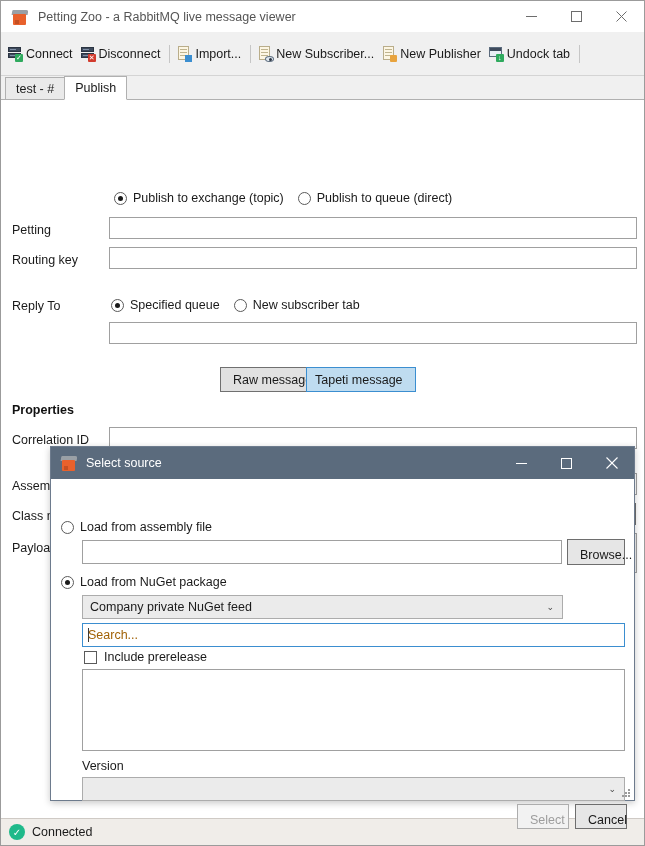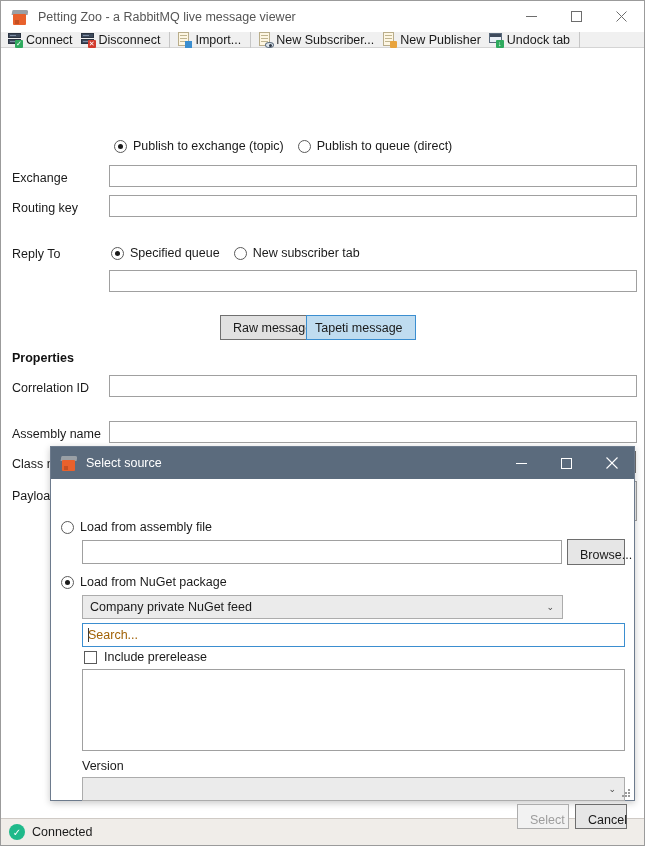--- a/index.html
+++ b/index.html
@@ -79,21 +79,21 @@
     width: 45px; height: 31px;
     display: flex;
     align-items: center;
     justify-content: center;
     color: #6d6d6d;
   }
   .win-btn svg { display: block; }
 
   
   .toolbar {
-    height: 16px;
+    height: 44px;
     background: #f0f0f0;
     border-bottom: 1px solid #d4d4d4;
     display: flex;
     align-items: center;
     flex: 0 0 auto;
     padding-left: 4px;
     box-sizing: border-box;
   }
   .tb-item {
     display: flex;
@@ -558,35 +558,43 @@
     <div class="tb-item">
       <span class="tb-icon">
         <span class="ic-win"></span>
           <span class="ic-arrow-dn">↓</span>
       </span>
       <span class="tb-label">Undock tab</span>
     </div>
     <div class="tb-sep"></div>
   </div>
 
+  <div class="tabstrip">
+    <div class="tab">
+      <span>test - #</span>
+    </div>
+    <div class="tab active">
+      <span>Publish</span>
+    </div>
+  </div>
 
   <div class="content">
 
     <div class="row" style="left:113px; top:91px;">
       <label class="radio">
         <span class="rdot checked"></span>
         <span>Publish to exchange (topic)</span>
       </label>
       <label class="radio" style="margin-left:14px;">
         <span class="rdot"></span>
         <span>Publish to queue (direct)</span>
       </label>
     </div>
 
-    <div class="flabel" style="position:absolute; left:11px; top:123px;">Exchange</div>
+    <div class="flabel" style="position:absolute; left:11px; top:123px;">Petting</div>
     <input class="tbox" style="position: absolute; left: 108px; top: 117px; width: 528px;" type="text" value="">
 
     <div class="flabel" style="position:absolute; left:11px; top:153px;">Routing key</div>
     <input class="tbox" style="position: absolute; left: 108px; top: 147px; width: 528px;" type="text" value="">
 
     <div class="flabel" style="position:absolute; left:11px; top:199px;">Reply To</div>
     <div class="row" style="left:110px; top:198px;">
       <label class="radio">
         <span class="rdot checked"></span>
         <span>Specified queue</span>

